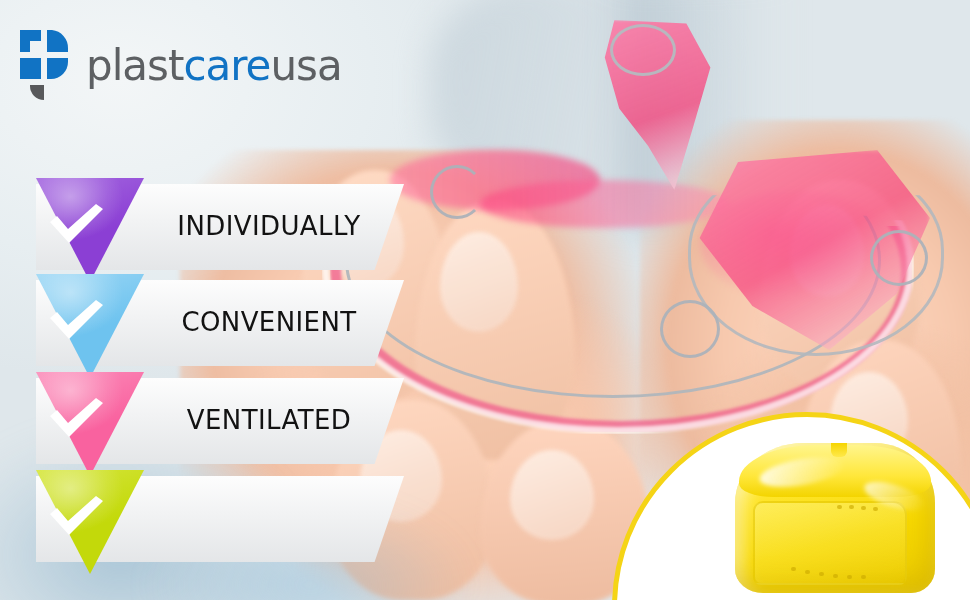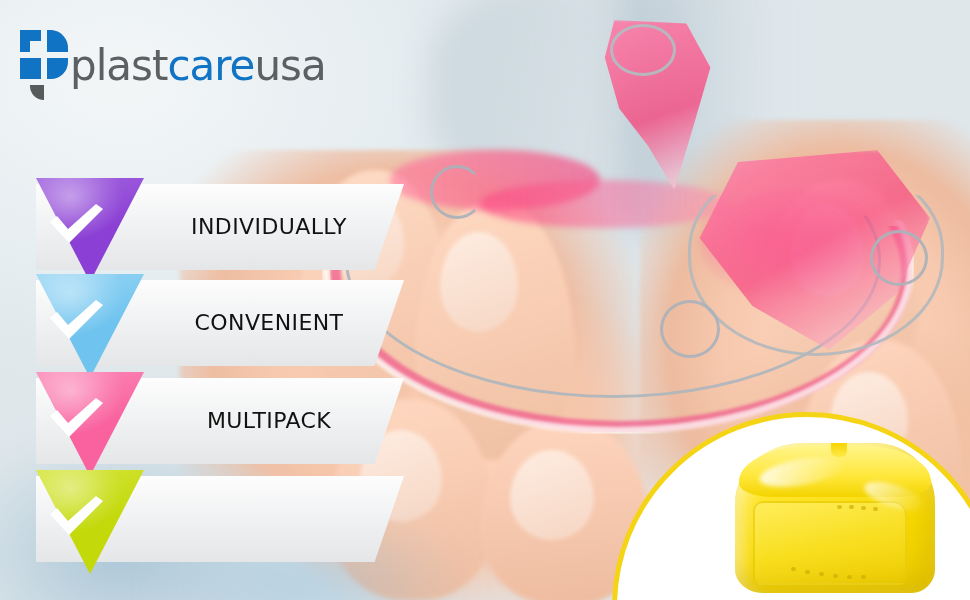--- a/index.html
+++ b/index.html
@@ -128,21 +128,21 @@
   .hook{position:absolute;border:3px solid rgba(172,178,185,.95);border-radius:50%;filter:blur(.5px);}
   .h1{left:430px;top:165px;width:48px;height:48px;border-color:rgba(172,178,185,.95) transparent rgba(172,178,185,.95) rgba(172,178,185,.95);}
   .h2{left:660px;top:300px;width:54px;height:52px;}
   .h3{left:870px;top:230px;width:52px;height:50px;}
   .pink-blob{position:absolute;filter:blur(3px);border-radius:50%;}
   .pb1{left:390px;top:150px;width:210px;height:60px;background:linear-gradient(90deg,rgba(255,110,160,.55),rgba(248,60,120,.62));}
   .pb2{left:480px;top:180px;width:250px;height:48px;background:linear-gradient(90deg,rgba(250,70,128,.6),rgba(255,140,180,.45));}
   .pb3{left:700px;top:190px;width:190px;height:110px;background:radial-gradient(ellipse at 40% 40%,rgba(255,100,155,.6),rgba(255,170,200,0) 72%);}
 
   
-  .logo{position:absolute;left:18px;top:28px;display:flex;align-items:center;gap:0;}
+  .logo{position:absolute;left:18px;top:28px;display:flex;align-items:center;gap:16px;}
   .logo-mark{position:relative;width:52px;height:74px;}
   .logo-text{font-size:42px;letter-spacing:-1px;font-weight:400;white-space:nowrap;
              font-family:"DejaVu Sans", sans-serif;}
   .lt-gray{color:#5d6063;}
   .lt-blue{color:#1173c4;}
 
   
   .features{position:absolute;left:0;top:0;width:100%;height:100%;}
   .feature{position:absolute;left:22px;height:104px;}
   .fbar{
@@ -160,21 +160,21 @@
     background:radial-gradient(ellipse 70px 58px at 32% 18%, rgba(255,255,255,.42) 0%, rgba(255,255,255,.10) 52%, rgba(255,255,255,0) 75%);
   }
   .fcheck{
     position:absolute;left:26px;top:26px;width:58px;height:42px;
     pointer-events:none;
   }
   .flabel{
     position:absolute;left:118px;top:8px;width:258px;height:86px;
     display:flex;align-items:center;justify-content:center;
     text-align:left;line-height:1.12;
-    color:#121212;font-size:22px;letter-spacing:.4px;font-weight:400;
+    color:#121212;font-size:26px;letter-spacing:.4px;font-weight:400;
     font-family:"DejaVu Sans", sans-serif;
   }
   .flabel span{display:block;}
 
   
   .inset{
     position:absolute;left:612px;top:412px;width:390px;height:390px;
     border-radius:50%;
     background:#ffffff;
     border:5px solid #f5d416;
@@ -309,21 +309,21 @@
       <div class="feature" style="top: 370px;">
         <div class="fbar" style="clip-path: polygon(0% 0%, 100% 0%, 92% 100%, 0% 100%);"></div>
         <div class="ftri" style="background: linear-gradient(160deg, rgb(251, 143, 187) 0%, rgb(249, 98, 159) 55%, rgb(249, 98, 159) 100%);">
           <div class="gloss"></div>
         </div>
         <div class="fcheck"><svg width="58" height="42" viewBox="0 0 58 42">
             <path d="M2 20 L9 14 L20 27 L48 2 L55 7 L21 41 Z" fill="#ffffff"></path>
           </svg></div>
         <div class="flabel">
           <div>
-            <span>MULTIPACK</span>
+            <span>VENTILATED</span>
           </div>
         </div>
       </div>
       <div class="feature" style="top: 468px;">
         <div class="fbar" style="clip-path: polygon(0% 0%, 100% 0%, 92% 100%, 0% 100%);"></div>
         <div class="ftri" style="background: linear-gradient(160deg, rgb(214, 230, 63) 0%, rgb(195, 217, 10) 55%, rgb(195, 217, 10) 100%);">
           <div class="gloss"></div>
         </div>
         <div class="fcheck"><svg width="58" height="42" viewBox="0 0 58 42">
             <path d="M2 20 L9 14 L20 27 L48 2 L55 7 L21 41 Z" fill="#ffffff"></path>

